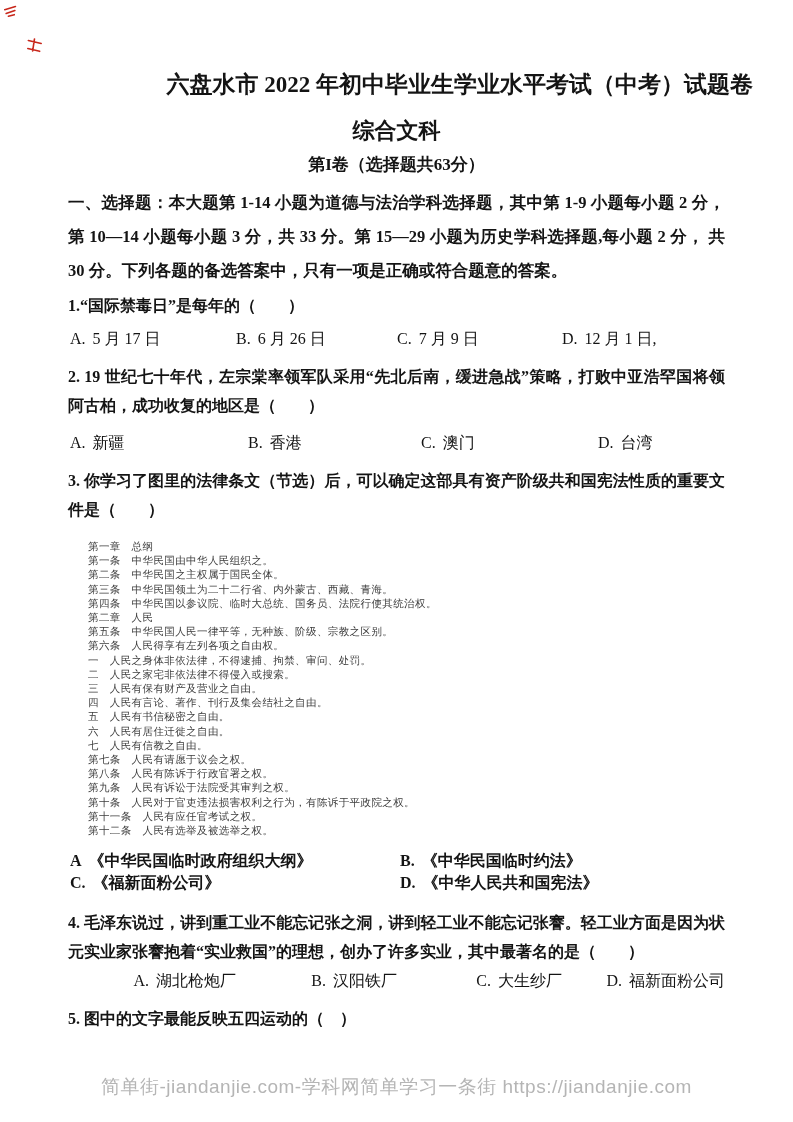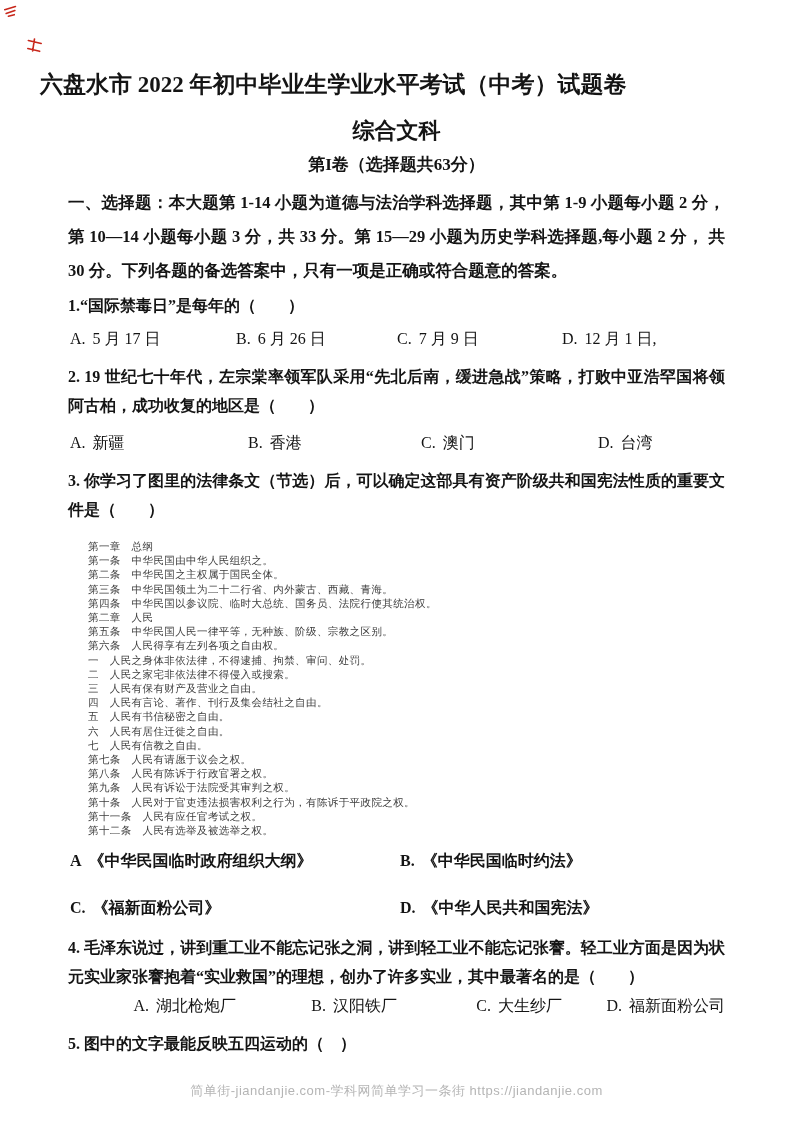--- a/index.html
+++ b/index.html
@@ -6,21 +6,21 @@
   .page{
     position:relative;
     width:793px;height:1122px;
     background:#ffffff;
     font-family:"Liberation Serif", serif;
     color:#141414;
     overflow:hidden;
   }
   .doc-title{
     margin:70px 40px 0;
-    text-align:left;
+    text-align:right;
     font-size:23px;
     font-weight:bold;
     line-height:30px;
   }
   .doc-subject{
     margin-top:17px;
     text-align:center;
     font-size:22px;
     font-weight:bold;
     line-height:28px;
@@ -50,21 +50,20 @@
     display:grid;
     grid-template-columns:166px 161px 165px 1fr;
     margin:8px 68px 12px 70px;
     font-size:16px;
     font-weight:normal;
     line-height:22px;
   }
   .options-grid-2col{
     display:grid;
     grid-template-columns:330px 1fr;
-    row-gap:25px;
     margin:12px 68px 14px 70px;
     font-size:16px;
     font-weight:bold;
     line-height:22px;
   }
   .option .opt-label{margin-right:7px;}
   .legal-doc{
     margin:16px 60px 10px 88px;
     font-size:10.5px;
     line-height:14.2px;
@@ -72,21 +71,21 @@
     font-weight:normal;
     letter-spacing:0.4px;
   }
   .legal-doc div{white-space:nowrap;}
   .footer-watermark{
     position:absolute;
     left:0;bottom:22px;
     width:100%;
     text-align:center;
     font-family:"Liberation Sans", sans-serif;
-    font-size:13px;
+    font-size:19px;
     color:#b5b5b5;
     letter-spacing:0.5px;
   }
   .red-mark{
     position:absolute;
     color:#c8271b;
   }
   .red-mark svg{display:block;}
   .red-mark-1{left:3px;top:4px;transform:rotate(-6deg);}
   .red-mark-2{left:25px;top:37px;transform:rotate(4deg);}

